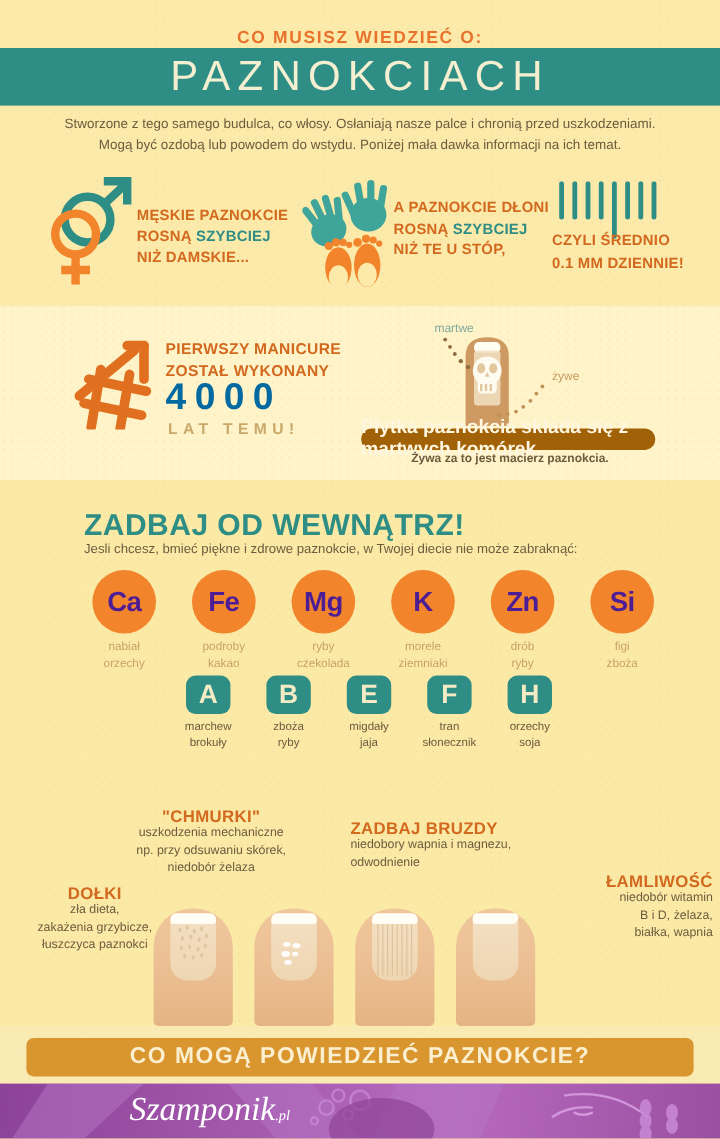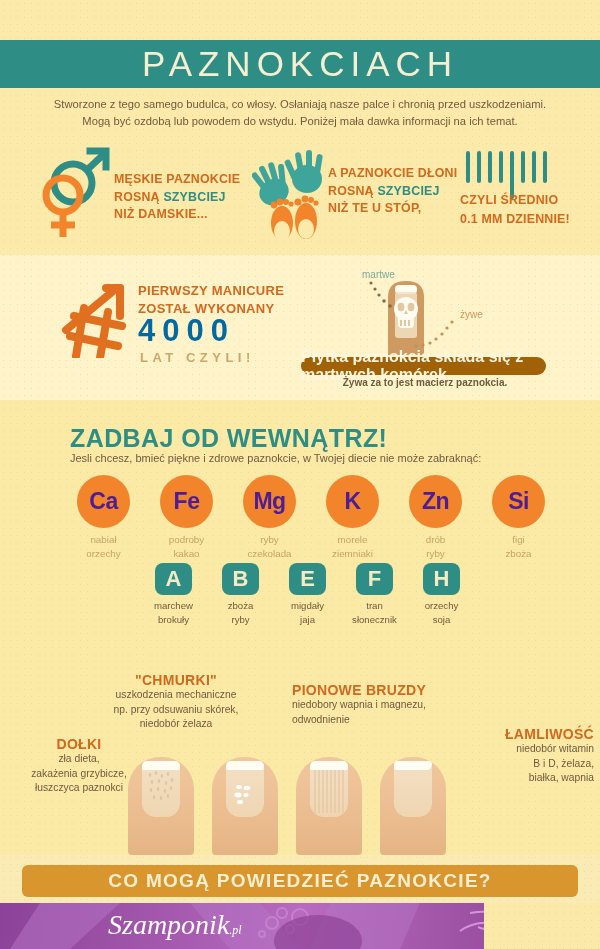--- a/index.html
+++ b/index.html
@@ -148,39 +148,40 @@
 
   
   .banner{
     position:absolute;top:865px;left:22px;width:556px;height:32px;
     background:#D9952E;border-radius:6px;
     display:flex;align-items:center;justify-content:center;
     color:#FBEFCF;font-size:19px;font-weight:bold;letter-spacing:1.3px;
   }
 
   
-  .footer{position:absolute;top:903px;left:0;width:484px;height:46px;overflow:hidden;
+  .footer{position:absolute;top:903px;left:0;width:600px;height:46px;overflow:hidden;
           background:linear-gradient(95deg,#8C4298 0%,#A65BB0 38%,#B86BBF 62%,#9B4FA0 100%);}
   .footer .logo{
     position:absolute;left:108px;top:6px;color:#FFFFFF;font-size:28px;
     font-family:"Liberation Serif", serif;font-style:italic;
   }
   .footer .logo .pl{font-size:12px;}
 </style>
 </head>
 <body>
 
 <div id="page">
 
   <div class="band band-top"></div>
   <div class="band band-mid"></div>
   <div class="band band-low"></div>
   <div class="band band-bottom"></div>
   <div class="dots"></div>
 
+  <div class="kicker">CO MUSISZ WIEDZIEĆ O:</div>
   <div class="title-bar">
     <div class="title">PAZNOKCIACH</div>
   </div>
   <div class="intro">
     <div>Stworzone z tego samego budulca, co włosy.  Osłaniają nasze palce i chronią przed uszkodzeniami.</div>
     <div>Mogą być ozdobą lub powodem do wstydu. Poniżej mała dawka informacji na ich temat.</div>
   </div>
 
   <div class="facts">
 
@@ -278,21 +279,21 @@
           <line x1="22" y1="30" x2="14" y2="78"></line>
           <line x1="46" y1="34" x2="38" y2="80"></line>
         </g>
       </svg>
     </span>
     <div class="mtxt1">
       <div>PIERWSZY MANICURE</div>
       <div>ZOSTAŁ WYKONANY</div>
     </div>
     <div class="num4000">4000</div>
-    <div class="lattemu">LAT CZYLI!</div>
+    <div class="lattemu">LAT TEMU!</div>
   </div>
 
   <div class="nailbox">
     <div class="lbl-martwe">martwe</div>
     <div class="lbl-zywe">żywe</div>
     <span>
       <svg viewBox="0 0 300 128" width="300" height="128" style="position:absolute;left:0;top:0;">
         <g fill="#C8965F">
           <path d="M88 32 q0-16 18-16 t18 16 v58 h-36 z" fill="#CE9A62"></path>
         </g>
@@ -424,21 +425,21 @@
 zakażenia grzybicze,
 łuszczyca paznokci</div>
   </div>
   <div class="prob" id="prob-chmurki">
     <div class="prob-head">"CHMURKI"</div>
     <div class="prob-body" style="white-space:pre-line">uszkodzenia mechaniczne
 np. przy odsuwaniu skórek,
 niedobór żelaza</div>
   </div>
   <div class="prob" id="prob-bruzdy">
-    <div class="prob-head">PIONOWE BRUZDY</div>
+    <div class="prob-head">ZADBAJ BRUZDY</div>
     <div class="prob-body" style="white-space:pre-line">niedobory wapnia i magnezu,
 odwodnienie</div>
   </div>
   <div class="prob" id="prob-lamliwosc">
     <div class="prob-head">ŁAMLIWOŚĆ</div>
     <div class="prob-body" style="white-space:pre-line">niedobór witamin
 B i D, żelaza,
 białka, wapnia</div>
   </div>
 

